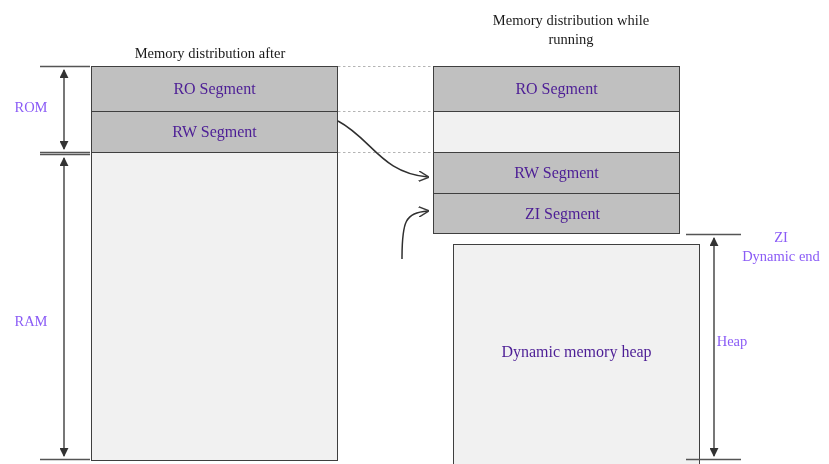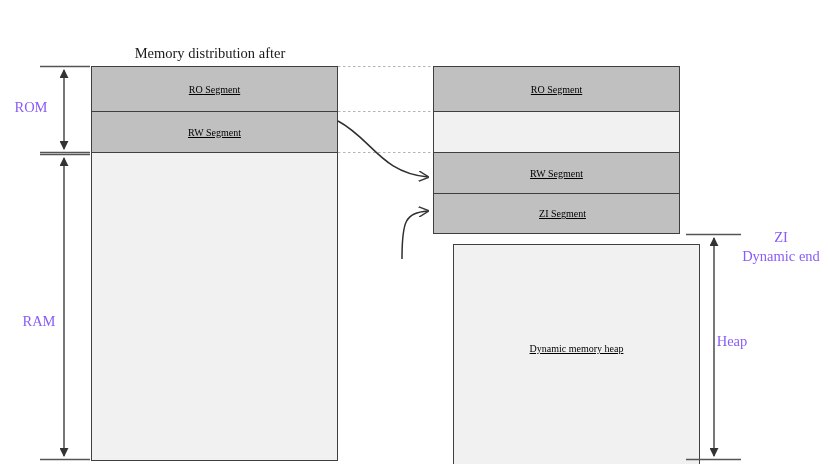--- a/index.html
+++ b/index.html
@@ -26,23 +26,22 @@
   #caption-left  { left: 94px; top: 4px;  width: 232px; margin-top: 40px; }
   #caption-right { left: 455px; top: 11px; width: 232px; }
 
   .memblock {
     position: absolute;
     box-sizing: border-box;
     border: 1.4px solid #3f3f3f;
     display: flex;
     align-items: center;
     justify-content: center;
-    font-size: 10px;
-    color: #000000;
-    text-decoration: underline;
+    font-size: 16px;
+    color: #4c1d95;
   }
   .seg-dark  { background: #c0c0c0; }
   .seg-light { background: #f1f1f1; }
 
   .bracket-label {
     position: absolute;
     font-size: 14.5px;
     color: #8b5cf6;
     text-align: center;
     line-height: 1.3;
@@ -59,20 +58,22 @@
 </style>
 </head>
 <body>
 
 <div id="canvas">
 
   <div class="caption" id="caption-left">Memory distribution after
 downloading executable
 image files</div>
 
+  <div class="caption" id="caption-right">Memory distribution while
+running</div>
 
   <div class="memblock seg-dark" style="left:91px; top:66px; width:247px; height:46px;">
     <span>RO Segment</span>
   </div>
 
   <div class="memblock seg-dark" style="left:91px; top:111px; width:247px; height:42px;">
     <span>RW Segment</span>
   </div>
 
   <div class="memblock seg-light" style="left:91px; top:152px; width:247px; height:309px;">
@@ -94,21 +95,21 @@
   <div class="memblock seg-dark" style="left:433px; top:193px; width:247px; height:41px;padding-left:12px;">
     <span>ZI Segment</span>
   </div>
 
   <div class="memblock seg-light" style="left:433px; top:244px; width:247px; height:228px; align-items:flex-start; padding-top:98px;margin-left:20px;">
     <span>Dynamic memory heap</span>
   </div>
 
   <div class="bracket-label" style="left:2px; top:98px; width:58px;">ROM</div>
 
-  <div class="bracket-label" style="left:10px; top:312px; width:58px;">RAM</div>
+  <div class="bracket-label" style="left:2px; top:312px; width:58px;">RAM</div>
 
   <div class="bracket-label" style="left:733px; top:228px; width:96px;">ZI
 Dynamic end</div>
 
   <div class="bracket-label" style="left:693px; top:332px; width:78px;">Heap</div>
 
   <svg class="overlay" viewBox="0 0 829 464">
     <defs>
       <marker id="arrowFull" viewBox="0 0 10 10" refX="9" refY="5" markerWidth="6" markerHeight="6" orient="auto-start-reverse">
         <path d="M 0 0 L 10 5 L 0 10 z" fill="#333333"></path>

